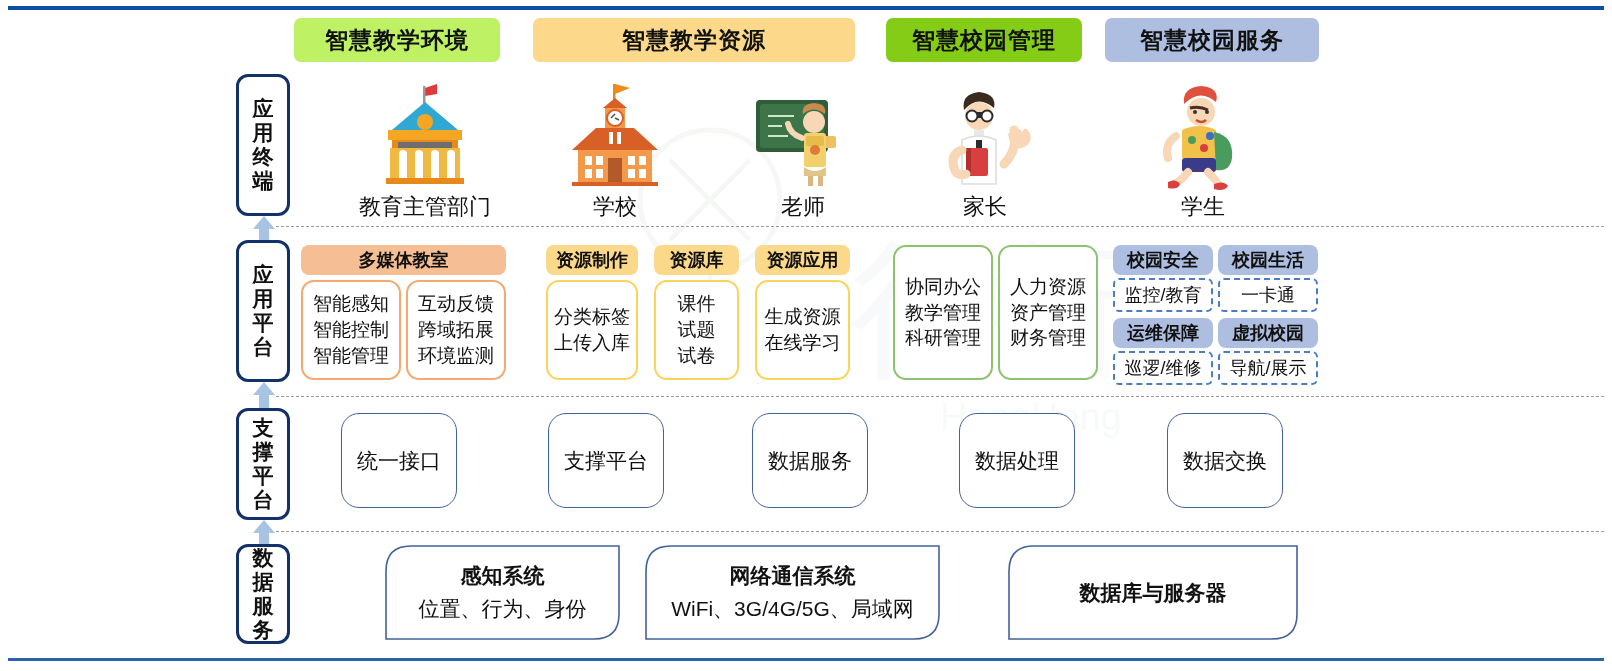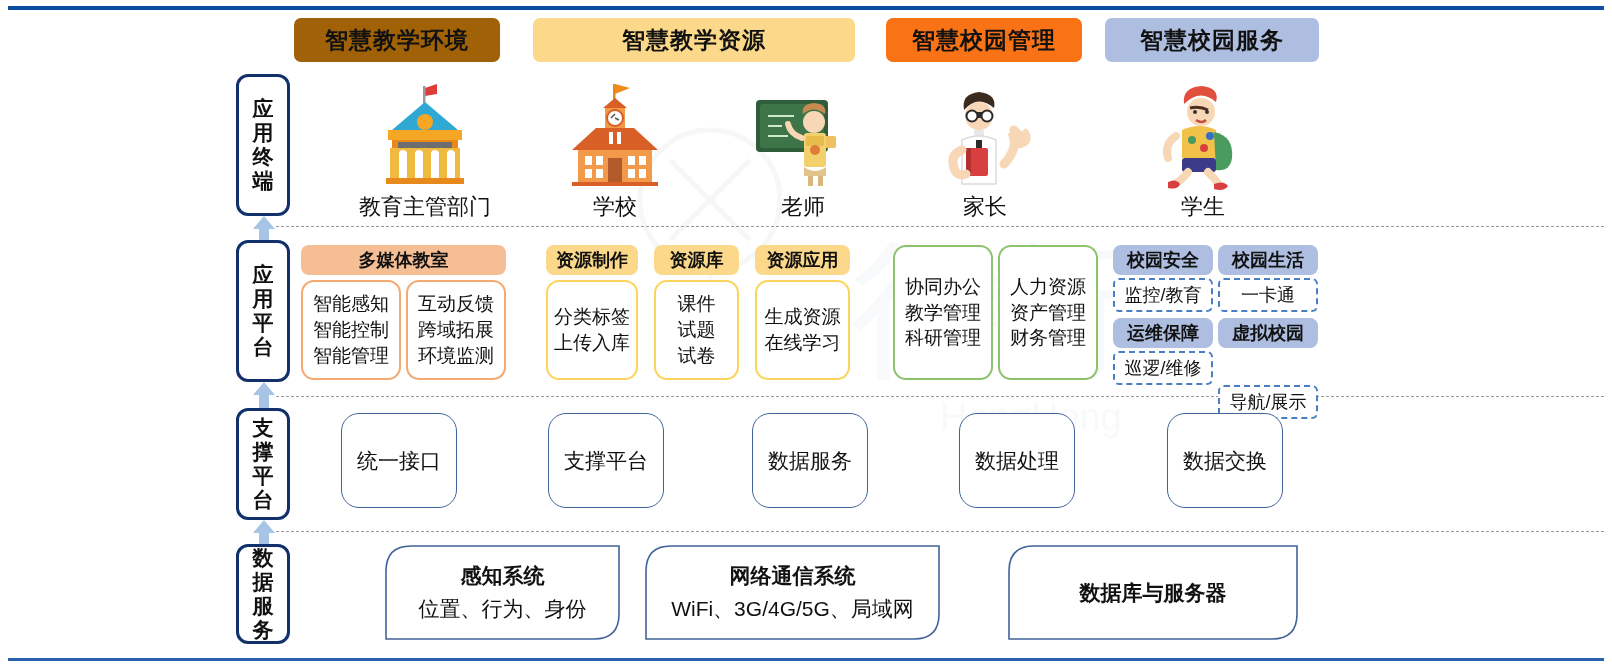--- a/index.html
+++ b/index.html
@@ -115,23 +115,23 @@
     <circle cx="190" cy="140" r="70" fill="none" stroke="#6a8f6a" stroke-width="5"></circle>
     <path d="M150 100 L230 180 M230 100 L150 180" stroke="#6a8f6a" stroke-width="5" fill="none"></path>
     <path d="M190 210 L190 260" stroke="#6a8f6a" stroke-width="5"></path>
     <text x="330" y="300" font-size="150" fill="#8aa9c9" font-family="Liberation Serif, serif">行</text>
     <text x="470" y="300" font-size="150" fill="#8aa9c9" font-family="Liberation Serif, serif">行</text>
     <text x="420" y="370" font-size="38" fill="#8aa9c9" font-family="Liberation Sans, sans-serif">HangHong</text>
   </svg>
 </div>
 
 <div class="banners">
-    <div class="banner" style="left: 294px; width: 206px; background: #a16207;">智慧教学环境</div>
+    <div class="banner" style="left: 294px; width: 206px; background: #bef264;">智慧教学环境</div>
     <div class="banner" style="left: 533px; width: 322px; background: rgb(252, 217, 138);">智慧教学资源</div>
-    <div class="banner" style="left: 886px; width: 196px; background: #f97316;">智慧校园管理</div>
+    <div class="banner" style="left: 886px; width: 196px; background: #84cc16;">智慧校园管理</div>
     <div class="banner" style="left: 1105px; width: 214px; background: rgb(174, 190, 224);">智慧校园服务</div>
   </div>
 
 <div id="rail-root">
     <div class="rail-box" style="top: 74px; height: 142px; left: 236px; position: absolute;">
       <div class="rail-label">应用终端</div>
     </div>
     <div class="rail-arrow" style="top: 216px; height: 24px; position: absolute;">
       <svg width="24" height="24" viewBox="0 0 24 24">
         <path d="M12 0 L23 13 L17 13 L17 24 L7 24 L7 13 L1 13 Z" fill="#a8c4e5"></path>
@@ -320,21 +320,21 @@
       <div class="line">资产管理</div>
       <div class="line">财务管理</div>
     </div>
     <div class="chip" style="left: 1113px; top: 245px; width: 100px; height: 30px; background: rgb(174, 190, 224);">校园安全</div>
     <div class="dashbox" style="left: 1113px; top: 278px; width: 100px; height: 34px;">监控/教育</div>
     <div class="chip" style="left: 1218px; top: 245px; width: 100px; height: 30px; background: rgb(174, 190, 224);">校园生活</div>
     <div class="dashbox" style="left: 1218px; top: 278px; width: 100px; height: 34px;">一卡通</div>
     <div class="chip" style="left: 1113px; top: 318px; width: 100px; height: 30px; background: rgb(174, 190, 224);">运维保障</div>
     <div class="dashbox" style="left: 1113px; top: 351px; width: 100px; height: 34px;">巡逻/维修</div>
     <div class="chip" style="left: 1218px; top: 318px; width: 100px; height: 30px; background: rgb(174, 190, 224);">虚拟校园</div>
-    <div class="dashbox" style="left: 1218px; top: 351px; width: 100px; height: 34px; margin-top: 34px;">导航/展示</div>
+    <div class="dashbox" style="left: 1218px; top: 351px; width: 100px; height: 34px;">导航/展示</div>
   </div>
 
 <div id="support-root">
     <div class="support" style="left: 341px; top: 413px; width: 116px; height: 95px;">统一接口</div>
     <div class="support" style="left: 548px; top: 413px; width: 116px; height: 95px;">支撑平台</div>
     <div class="support" style="left: 752px; top: 413px; width: 116px; height: 95px;">数据服务</div>
     <div class="support" style="left: 959px; top: 413px; width: 116px; height: 95px;">数据处理</div>
     <div class="support" style="left: 1167px; top: 413px; width: 116px; height: 95px;">数据交换</div>
   </div>
 

